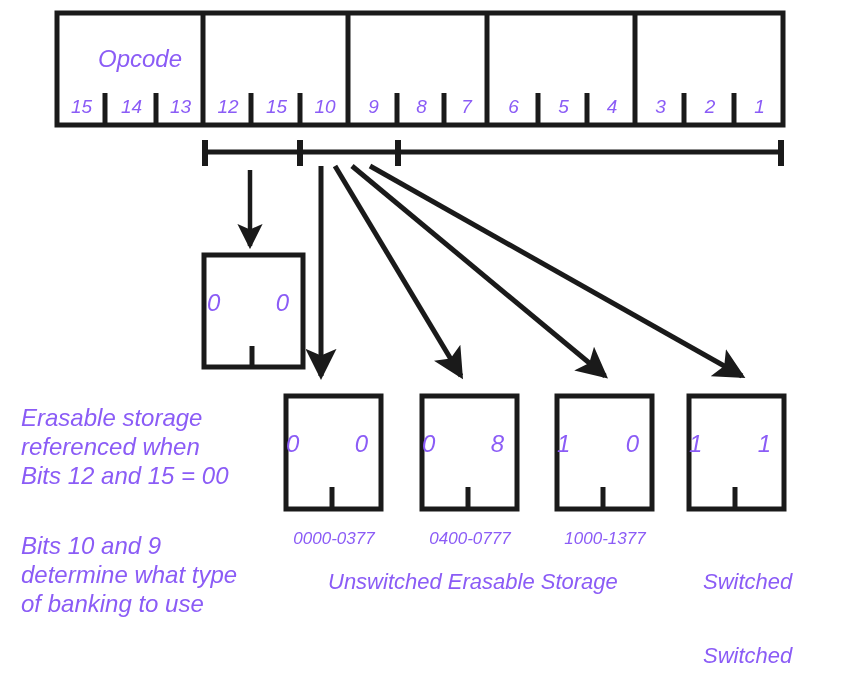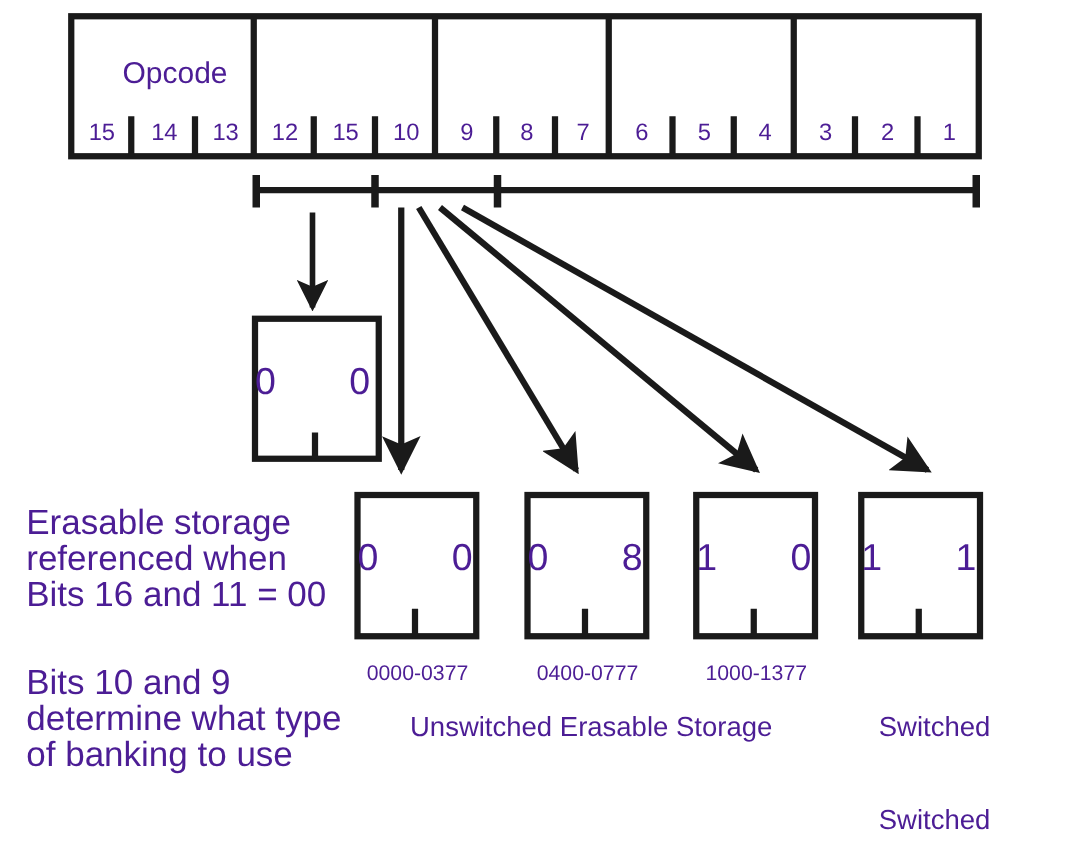--- a/index.html
+++ b/index.html
@@ -25,41 +25,42 @@
   svg.layer {
     position: absolute;
     left: 0;
     top: 0;
     width: 852px;
     height: 674px;
   }
   .txt {
     position: absolute;
     white-space: pre;
-    color: #4c1d95;
+    color: #8b5cf6;
     line-height: 1.0;
+    font-style: italic;
   }
   .bitnum {
     font-size: 19px;
     text-align: center;
   }
   .opcode-label {
     font-size: 24px;
   }
   .boxbits {
-    font-size: 30px;
+    font-size: 24px;
     letter-spacing: 14px;
     text-align: right;
   }
   .range-label {
     font-size: 17px;
     text-align: center;
   }
   .para {
-    font-size: 28px;
+    font-size: 24px;
     line-height: 29px;
   }
   .caption {
     font-size: 22px;
     line-height: 29px;
   }
 </style>
 </head>
 <body>
 
@@ -170,21 +171,21 @@
   <div class="txt boxbits" style="left:557px; top:432px; width:95px;">1  0</div>
   <div class="txt boxbits" style="left:689px; top:432px; width:95px;">1  1</div>
 
   <div class="txt range-label" style="left:273px; top:530px; width:122px;">0000-0377</div>
   <div class="txt range-label" style="left:409px; top:530px; width:122px;">0400-0777</div>
   <div class="txt range-label" style="left:544px; top:530px; width:122px;">1000-1377</div>
   <div class="txt range-label" style="left:676px; top:530px; width:122px;"></div>
 
   <div class="txt para" style="left:21px; top:403px;">Erasable storage</div>
   <div class="txt para" style="left:21px; top:432px;">referenced when</div>
-  <div class="txt para" style="left:21px; top:461px;">Bits 16 and 11 = 00</div>
+  <div class="txt para" style="left:21px; top:461px;">Bits 12 and 15 = 00</div>
 
   <div class="txt para" style="left:21px; top:531px;">Bits 10 and 9</div>
   <div class="txt para" style="left:21px; top:560px;">determine what type</div>
   <div class="txt para" style="left:21px; top:589px;">of banking to use</div>
 
   <div class="txt caption" style="left:328px; top:567px;">Unswitched Erasable Storage</div>
 
   <div class="txt caption" style="left:703px; top:567px;">Switched</div>
   <div class="txt caption" style="left:703px; top:641px;">Switched</div>
 

